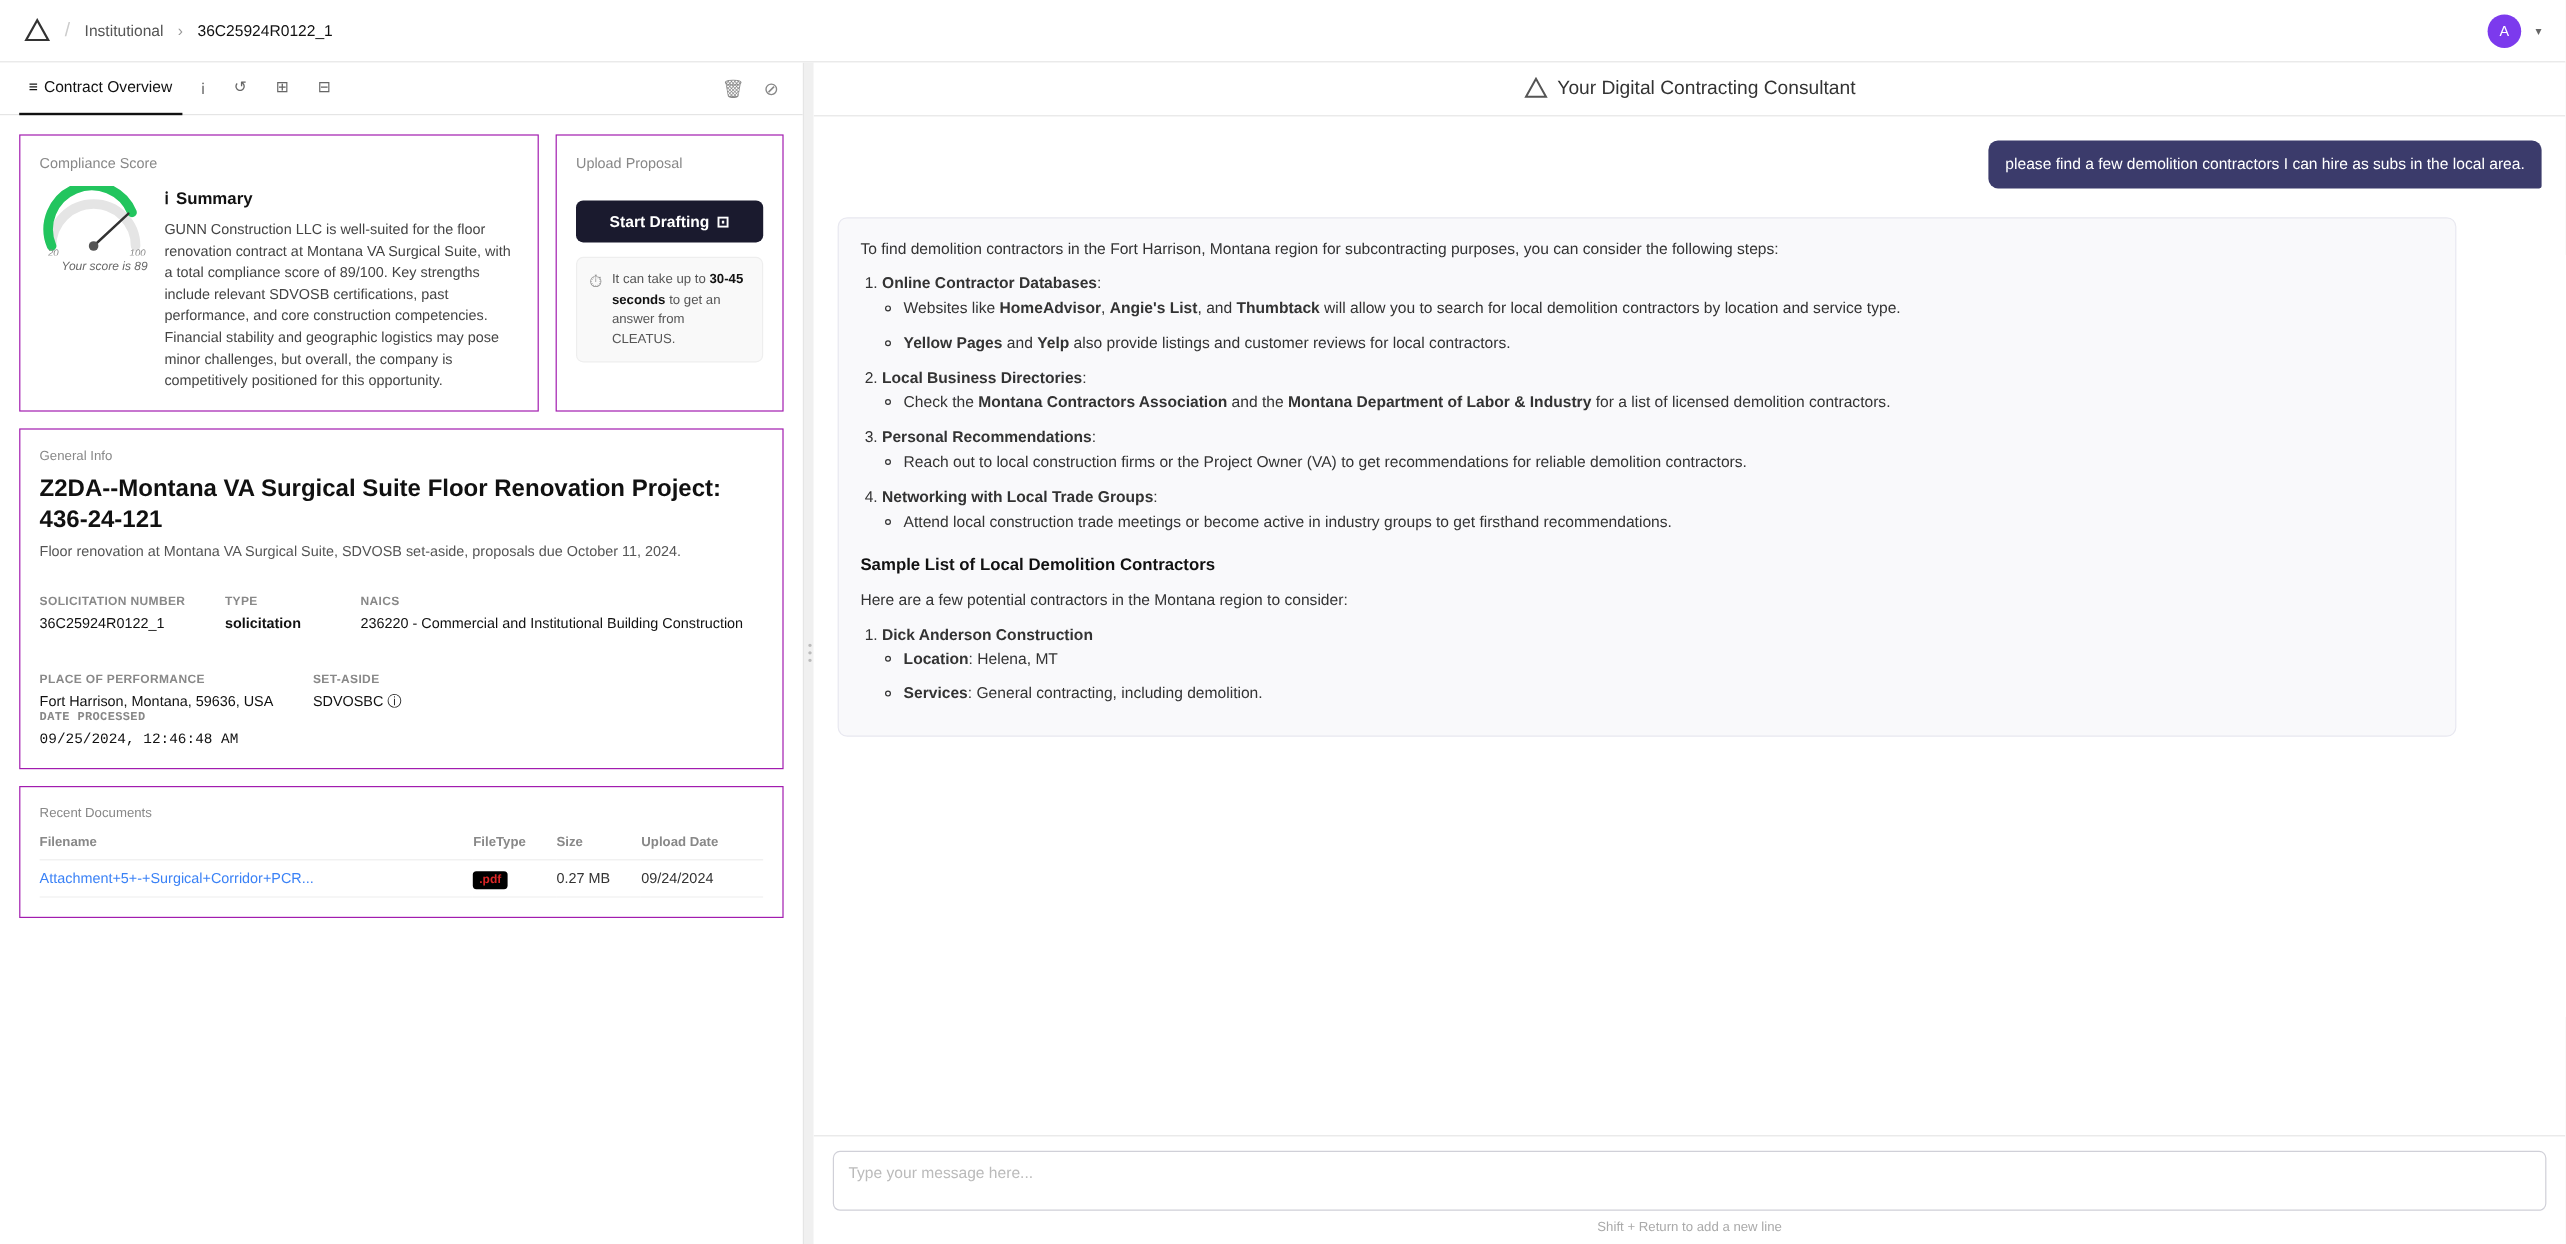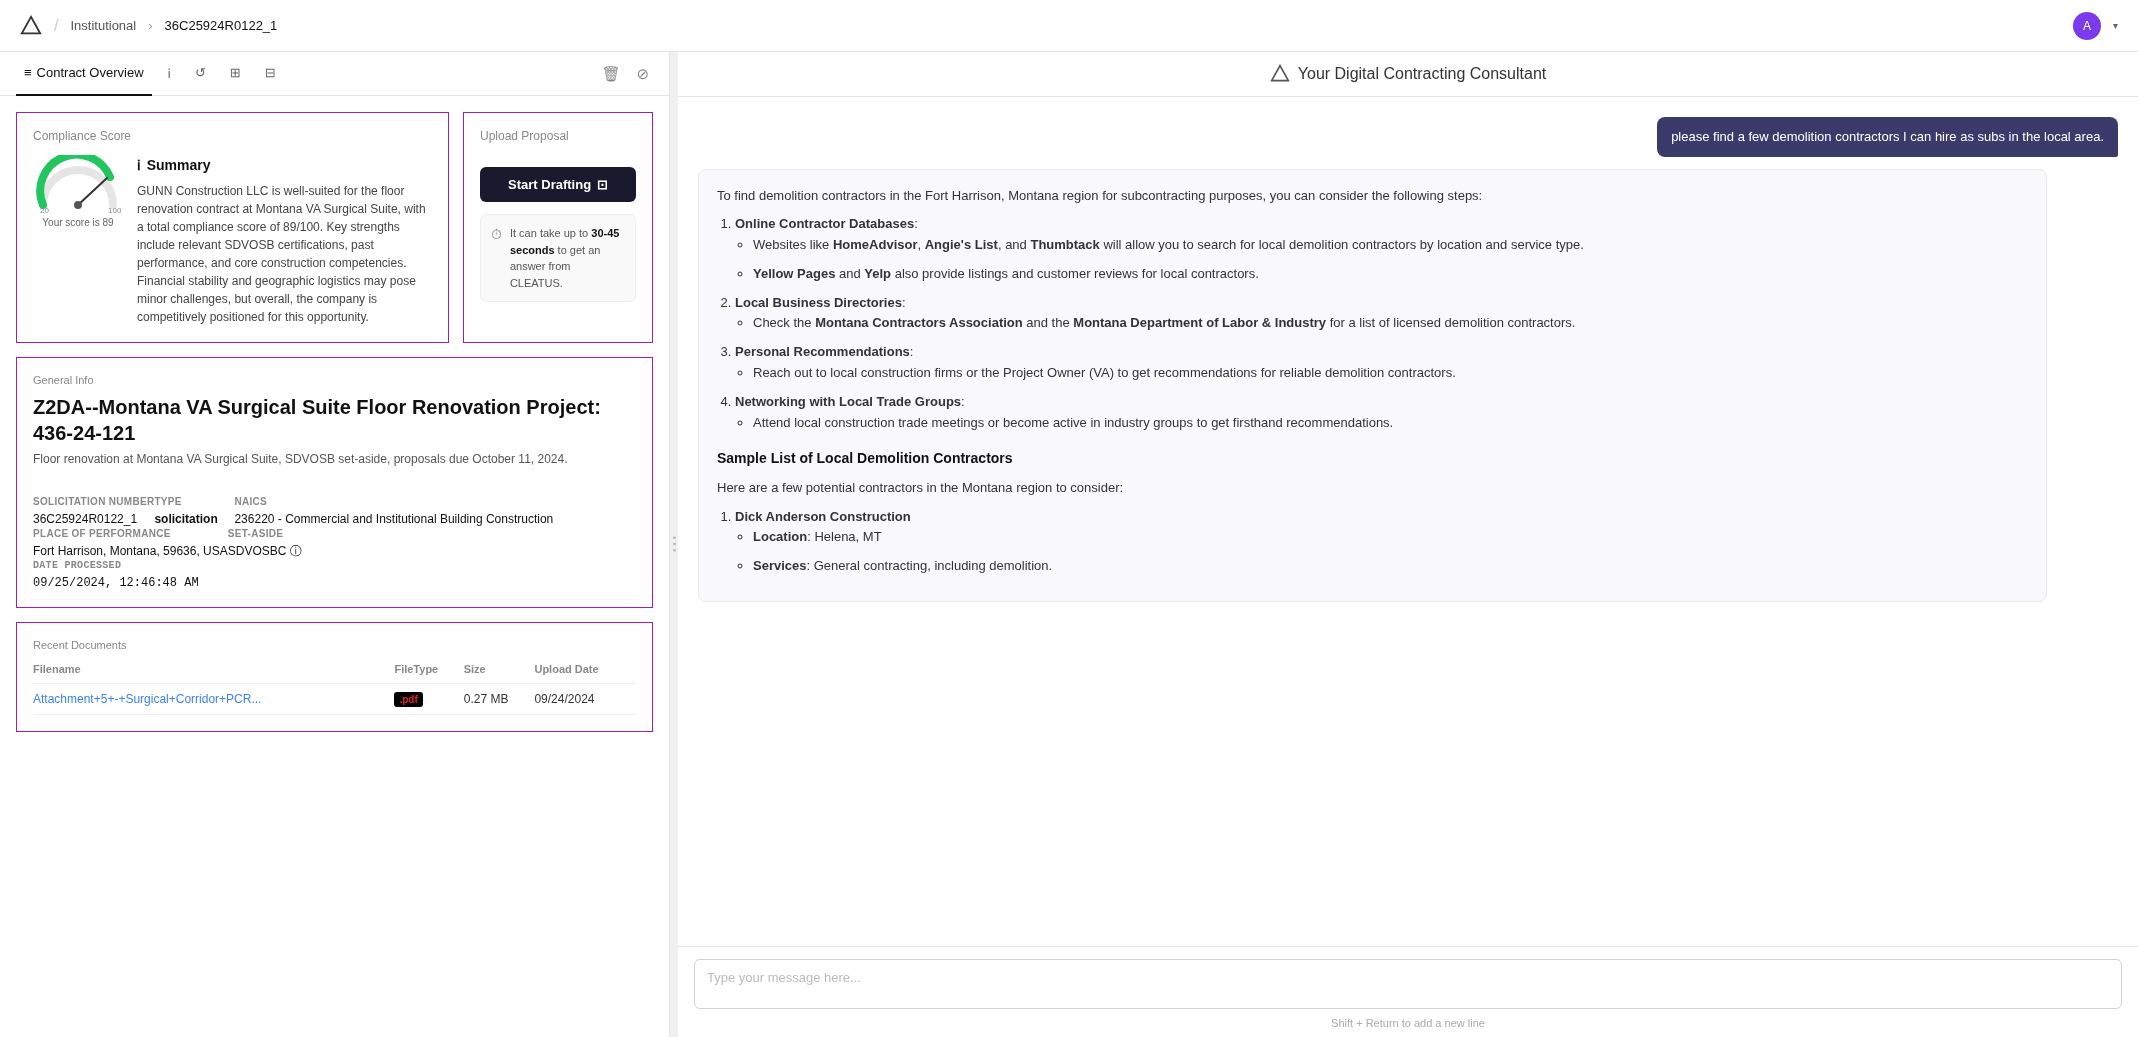--- a/index.html
+++ b/index.html
@@ -38,40 +38,40 @@
     .left-content { flex: 1; overflow-y: auto; padding: 16px; display: flex; flex-direction: column; gap: 14px; }
 
     
     .card { background: #fff; border: 1px solid #a21caf; border-radius: 0; padding: 16px; }
     .card-row { display: flex; gap: 14px; }
 
     
     .compliance-card { flex: 1; }
     .card-title { font-size: 12px; color: #888; font-weight: 500; margin-bottom: 12px; }
     .compliance-content { display: flex; gap: 14px; align-items: flex-start; }
-    .gauge-wrap { flex-shrink: 0; display: flex; flex-direction: column; align-items: center; }
+    .gauge-wrap { flex-shrink: 0; display: flex; flex-direction: column; align-items: flex-end; font-style: italic; }
     .gauge-label { font-size: 10px; color: #666; margin-top: 4px; text-align: center; }
     .summary-box { flex: 1; }
     .summary-title { font-size: 14px; font-weight: 600; color: #111; display: flex; align-items: center; gap: 6px; margin-bottom: 8px; }
     .summary-text { font-size: 12px; color: #444; line-height: 1.5; }
 
     
     .draft-card { width: 190px; flex-shrink: 0; display: flex; flex-direction: column; gap: 12px; }
     .start-drafting-btn { background: #1a1a2e; color: #fff; border: none; border-radius: 6px; padding: 10px 14px; font-size: 13px; font-weight: 600; cursor: pointer; display: flex; align-items: center; justify-content: center; gap: 6px; width: 100%; }
     .draft-hint { display: flex; align-items: flex-start; gap: 8px; background: #f9f9f9; border: 1px solid #eee; border-radius: 6px; padding: 10px; }
     .draft-hint-icon { font-size: 14px; color: #888; flex-shrink: 0; margin-top: 1px; }
     .draft-hint-text { font-size: 11px; color: #555; line-height: 1.5; }
     .draft-hint-text strong { color: #111; }
 
     
     .general-info-card { }
     .section-label { font-size: 11px; color: #888; margin-bottom: 8px; }
     .project-title { font-size: 20px; font-weight: 700; color: #111; margin-bottom: 6px; line-height: 1.3; }
     .project-subtitle { font-size: 12px; color: #555; margin-bottom: 30px; }
-    .info-grid { display: flex; gap: 0; flex-wrap: wrap; }
+    .info-grid { display: flex; gap: 33px; flex-wrap: wrap; }
     .info-item { min-width: 80px; }
     .info-label { font-size: 10px; color: #888; font-weight: 600; text-transform: uppercase; letter-spacing: 0.3px; margin-bottom: 4px; }
     .info-value { font-size: 12px; color: #111; font-weight: 500; line-height: 1.4; }
     .info-value.bold { font-weight: 700; }
 
     
     .recent-docs-card { }
     .docs-table { width: 100%; border-collapse: collapse; margin-top: 8px; }
     .docs-table th { text-align: left; font-size: 11px; color: #888; font-weight: 600; padding: 4px 0 8px 0; border-bottom: 1px solid #eee; }
     .docs-table td { font-size: 12px; color: #333; padding: 8px 0; border-bottom: 1px solid #f0f0f0; }
@@ -83,21 +83,21 @@
 
     
     .right-panel { flex: 1; background: #fff; display: flex; flex-direction: column; overflow: hidden; }
 
     
     .right-header { display: flex; align-items: center; justify-content: center; padding: 12px 20px; border-bottom: 1px solid #e5e5e5; flex-shrink: 0; gap: 8px; }
     .right-header-logo { width: 20px; height: 20px; }
     .right-header-title { font-size: 16px; color: #333; font-weight: 500; }
 
     
-    .chat-area { flex: 1; overflow-y: auto; padding: 20px; display: flex; flex-direction: column; gap: 12px; position: relative; }
+    .chat-area { flex: 1; overflow-y: auto; padding: 20px; display: flex; flex-direction: column; gap: 24px; position: relative; }
 
     
     .user-bubble { align-self: flex-end; background: #3b3b6b; color: #fff; border-radius: 8px 8px 2px 8px; padding: 10px 14px; max-width: 60%; font-size: 13px; line-height: 1.5; }
 
     
     .assistant-message { background: #f9f9fb; border: 1px solid #e8e8f0; border-radius: 8px; padding: 16px 18px; font-size: 13px; color: #333; line-height: 1.6; max-width: 95%; }
     .assistant-message ol { padding-left: 18px; }
     .assistant-message ul { padding-left: 18px; }
     .assistant-message li { margin-bottom: 8px; }
     .assistant-message h3 { font-size: 14px; font-weight: 700; color: #111; margin: 14px 0 8px 0; }

